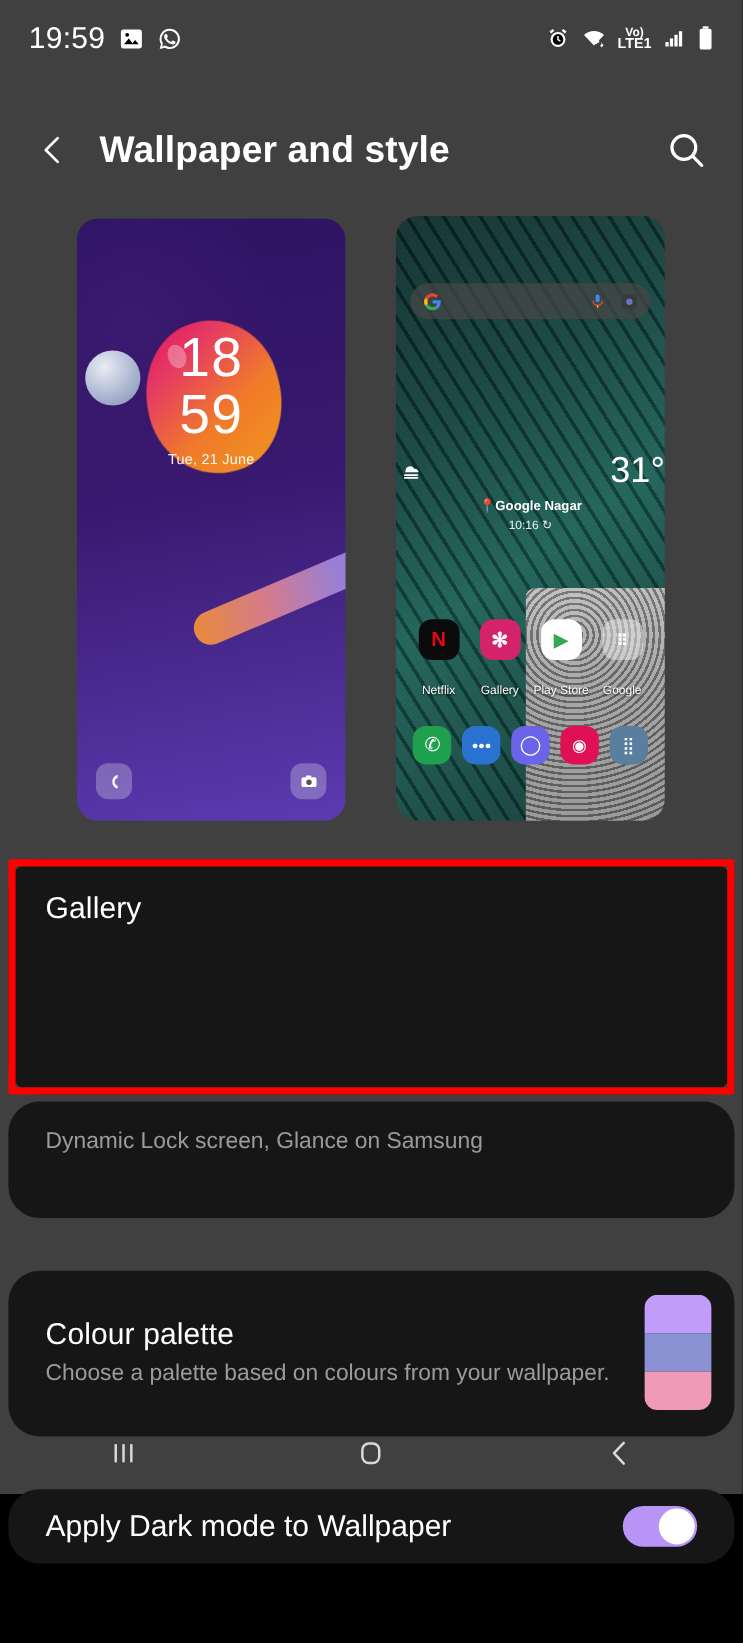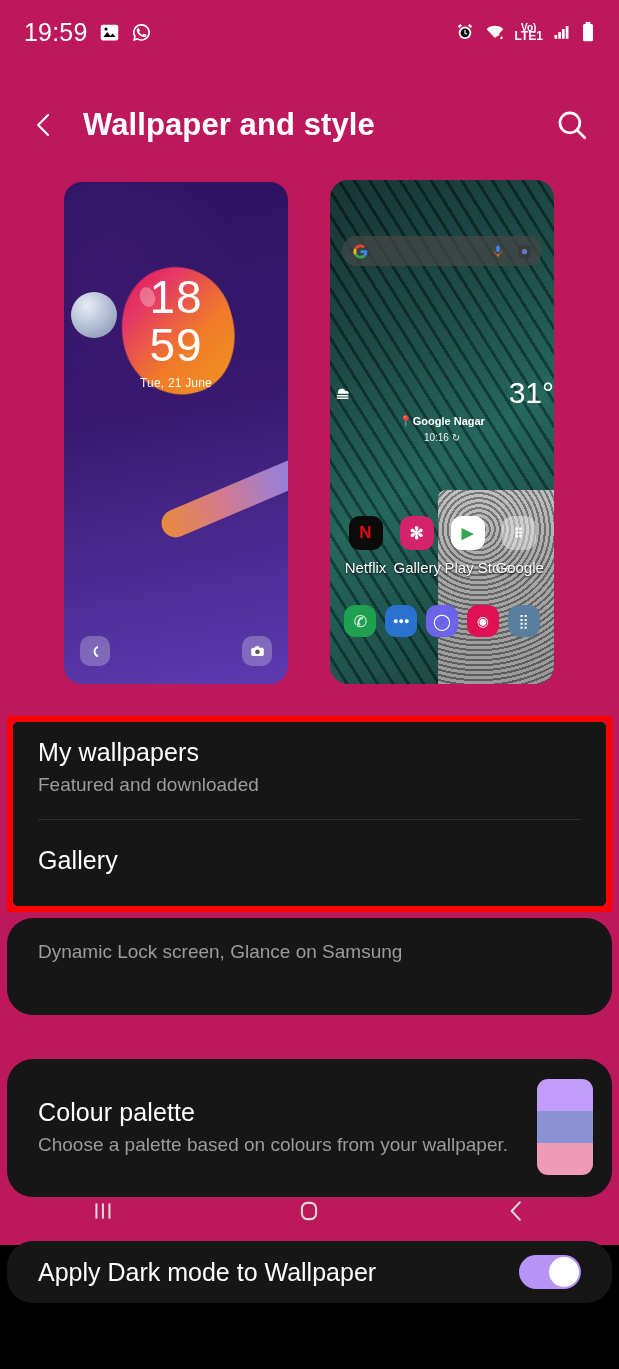--- a/index.html
+++ b/index.html
@@ -2,21 +2,21 @@
 <html><head>
 <meta charset="utf-8">
 <style>
   * { margin:0; padding:0; box-sizing:border-box; }
   html,body {
     width:619px; height:1369px;
     background:#000;
     font-family:"Liberation Sans", sans-serif;
     overflow:hidden;
   }
-  .screen { position:relative; width:619px; height:1245px; background:#be185d; }
+  .screen { position:relative; width:619px; height:1245px; background:#404040; }
 
   
   .statusbar {
     position:absolute; top:0; left:0; width:619px; height:64px;
     display:flex; align-items:center; justify-content:space-between;
     padding:0 24px;
   }
   .sb-left { display:flex; align-items:center; gap:11px; }
   .sb-time { color:#fff; font-size:25px; letter-spacing:.2px; }
   .sb-right { display:flex; align-items:center; gap:9px; }
@@ -115,21 +115,21 @@
   .apps-row {
     position:absolute; left:0; top:336px; width:100%;
     display:flex; justify-content:space-around; padding:0 10px;
   }
   .app { width:46px; text-align:center; }
   .app-ico {
     width:34px; height:34px; border-radius:11px; margin:0 auto;
     display:flex; align-items:center; justify-content:center;
     font-size:17px; font-weight:700; color:#fff;
   }
-  .app-lbl { color:#fff; font-size:15px; margin-top:9px; white-space:nowrap;
+  .app-lbl { color:#fff; font-size:10px; margin-top:20px; white-space:nowrap;
              text-shadow:0 1px 2px rgba(0,0,0,.9); }
   .dock {
     position:absolute; left:0; top:425px; width:100%;
     display:flex; justify-content:space-around; padding:0 10px;
   }
   .dock-ico {
     width:32px; height:32px; border-radius:11px;
     display:flex; align-items:center; justify-content:center;
   }
 
@@ -328,24 +328,20 @@
         <div class="dock-ico" style="background:#1fa04e;color:#fff;font-size:16px;">✆</div>
         <div class="dock-ico" style="background:#2a72cf;color:#fff;font-size:9px;">●●●</div>
         <div class="dock-ico" style="background:#6b63e8;color:#fff;font-size:16px;">◯</div>
         <div class="dock-ico" style="background:#e01054;color:#fff;font-size:14px;">◉</div>
         <div class="dock-ico" style="background:#5a7e9e;color:#fff;font-size:14px;">⣿</div>
       </div>
     </div>
   </div>
 
   <div class="card card-wallpapers">
-    <div class="row">
-      <div class="row-title">My wallpapers</div>
-      <div class="row-sub">Featured and downloaded</div>
-    </div>
     <div class="divider"></div>
     <div class="row" style="padding-top:26px;">
       <div class="row-title">Gallery</div>
     </div>
   </div>
   <div class="highlight"></div>
 
   <div class="card card-services">
     <div class="row" style="padding-top:16px;">
       <div class="row-sub">Dynamic Lock screen, Glance on Samsung</div>

